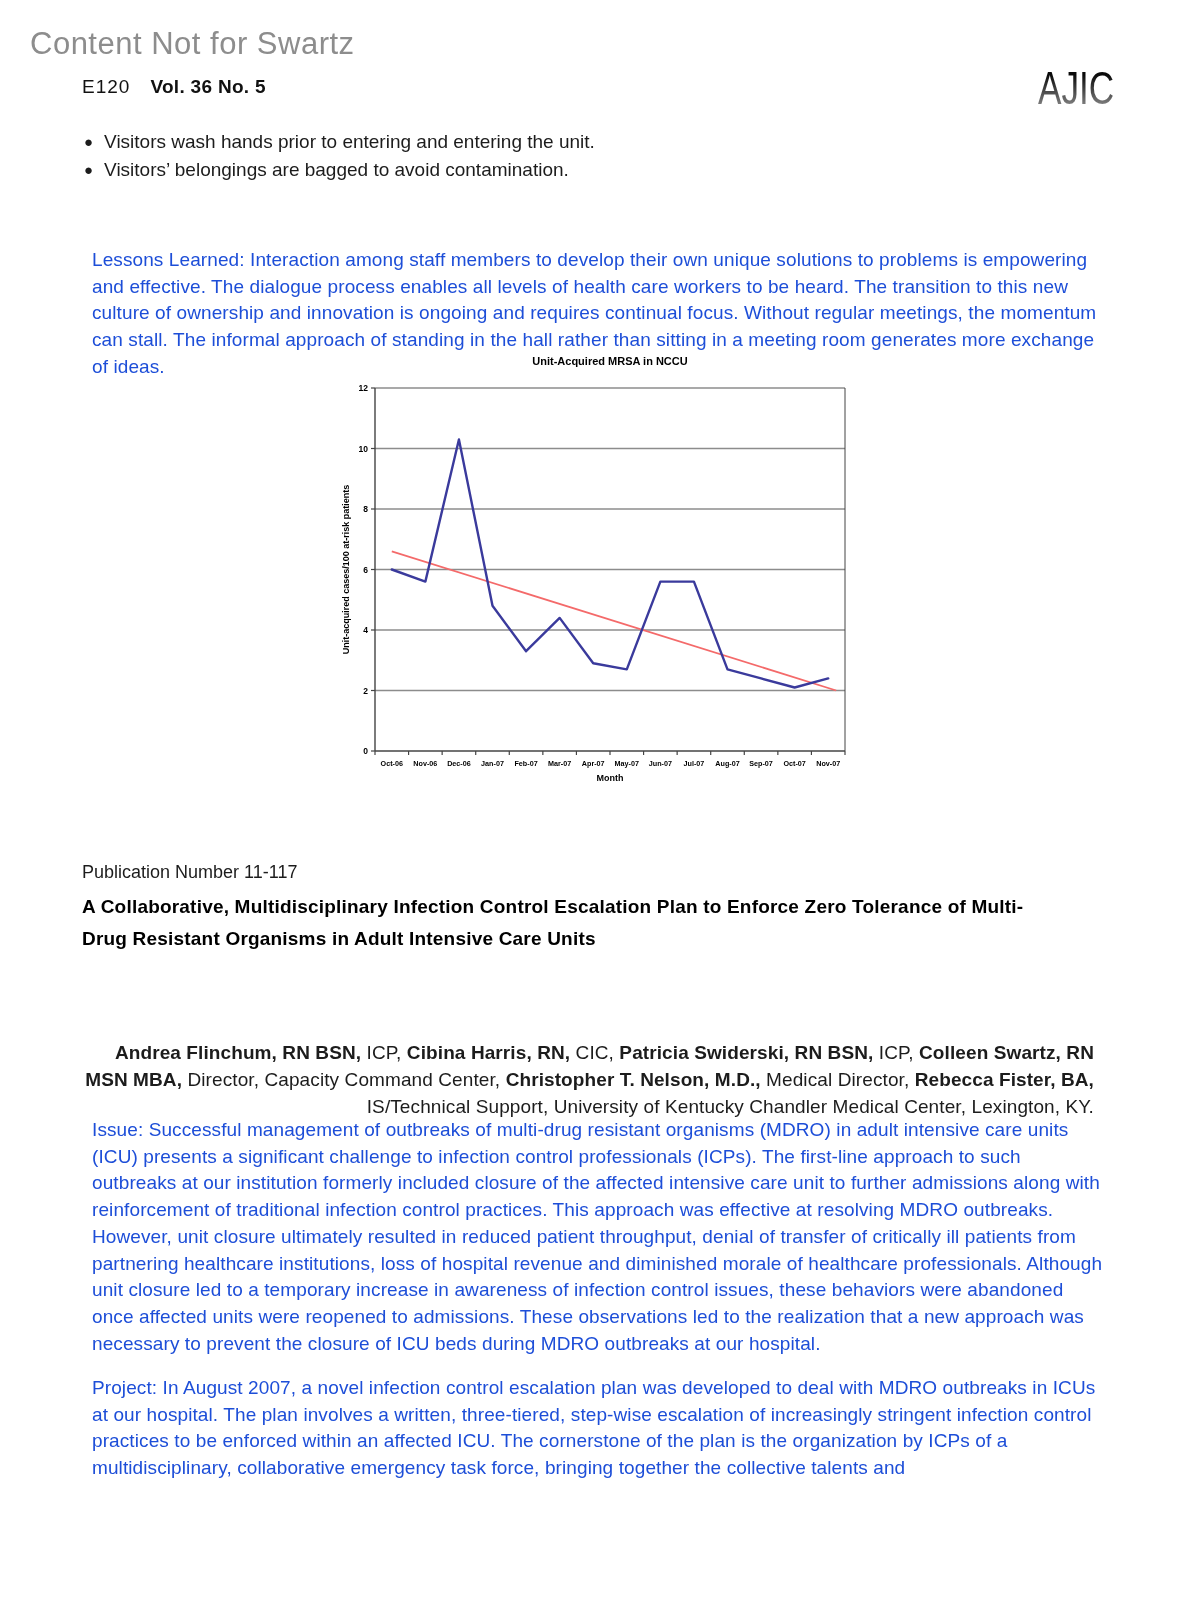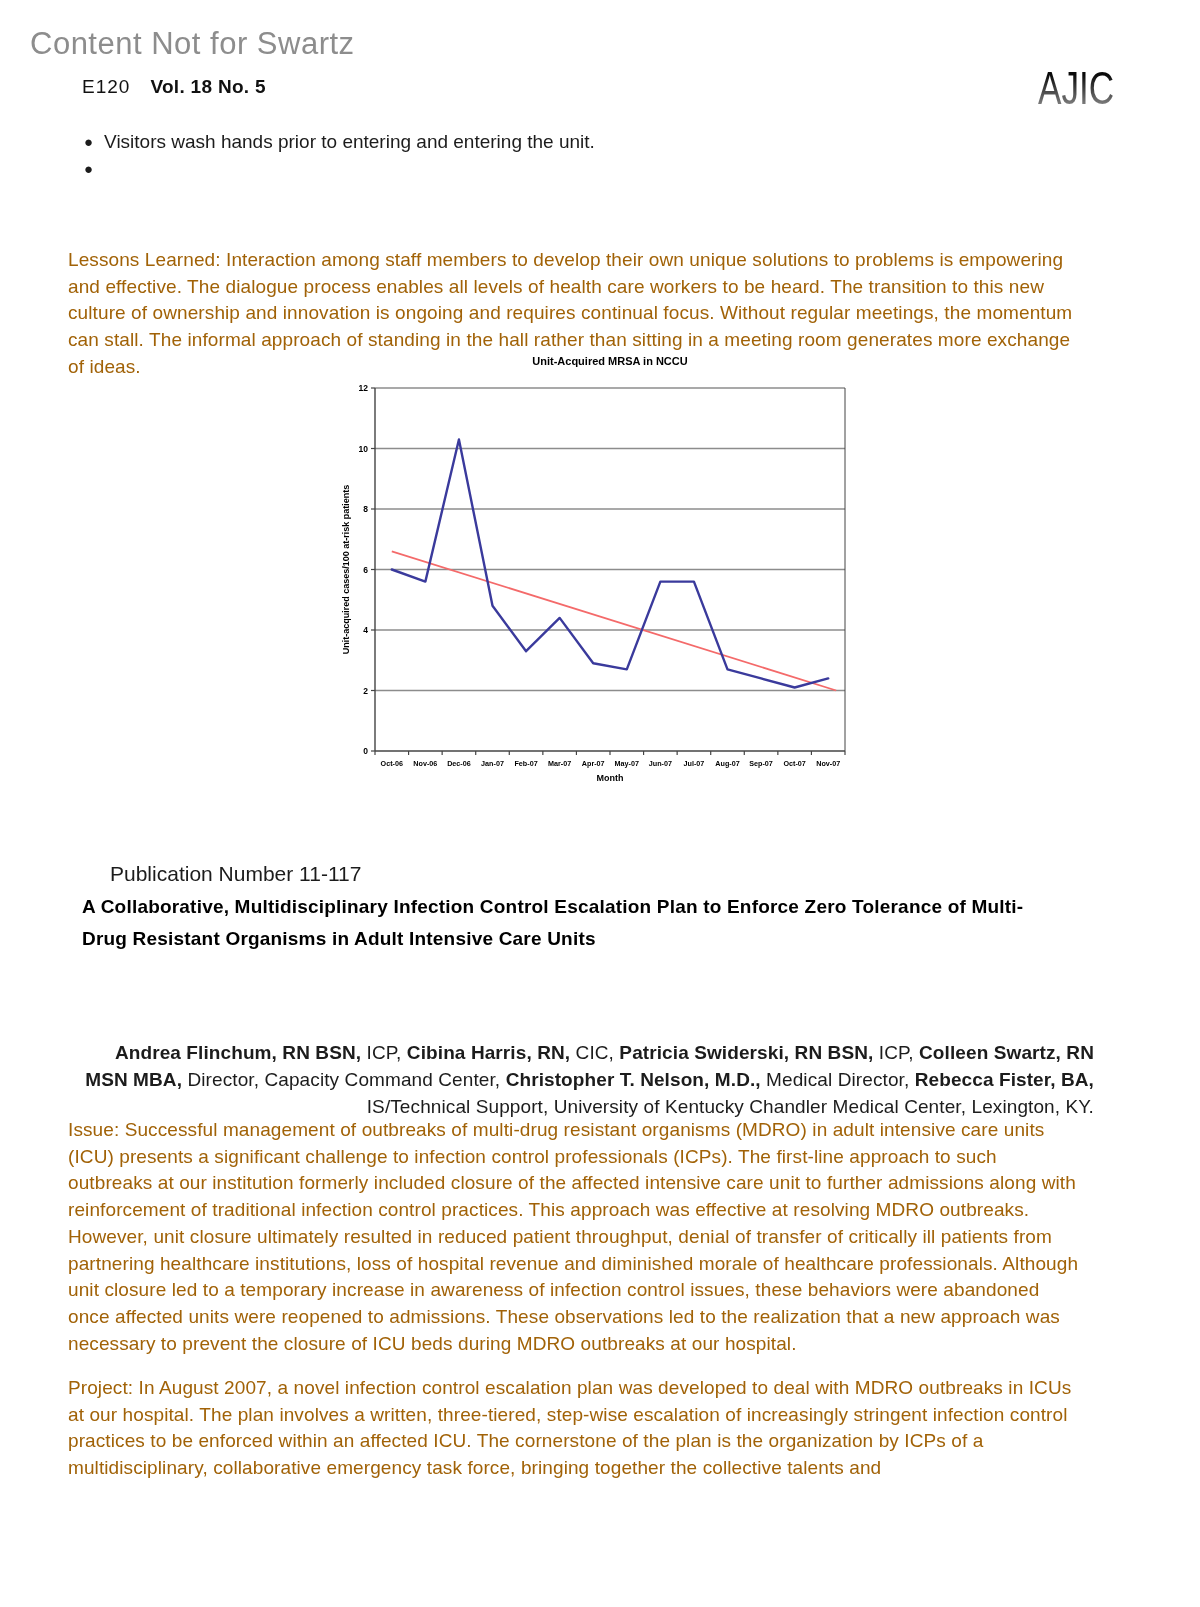--- a/index.html
+++ b/index.html
@@ -18,57 +18,58 @@
     position:absolute;top:62px;left:1038px;font-size:44px;font-weight:500;
     transform:scale(0.80,1.05);transform-origin:left top;letter-spacing:0px;
     background:linear-gradient(to bottom,#0a0a0a 25%,#9a9a9a 95%);
     -webkit-background-clip:text;background-clip:text;color:transparent;
   }
   .bullets{position:absolute;top:128px;left:84px;list-style:none;margin:0;padding:0;
     font-size:19px;line-height:27px;}
   .bullets li{display:flex;align-items:baseline;}
   .bullet-dot{font-size:15px;margin-right:11px;position:relative;top:-1px;}
   .para{
-    position:absolute;left:68px;width:1012px;font-size:19px;line-height:26.7px;
-    color:#a16207;letter-spacing:0.1px;
+    position:absolute;left:92px;width:1012px;font-size:19px;line-height:26.7px;
+    color:#1d4ed8;letter-spacing:0.1px;
   }
   .lessons{top:228px;}
   .issue{top:1098px;}
   .project{top:1356px;}
-  .pubnum{position:absolute;top:862px;left:82px;font-size:21px;margin-left:28px;}
+  .pubnum{position:absolute;top:862px;left:82px;font-size:18px;}
   .paper-title{
     position:absolute;top:891px;left:82px;width:985px;font-size:19px;
     font-weight:bold;line-height:31.5px;letter-spacing:0.2px;color:#000;
   }
   .authors{
     position:absolute;top:1020px;left:82px;width:1012px;font-size:19px;
     line-height:27px;letter-spacing:0.1px;text-align:right;
   }
   .authors .b{font-weight:bold;}
   .chart-wrap{position:absolute;top:348px;left:335px;width:520px;height:445px;}
   svg text{font-family:"Liberation Sans", sans-serif;fill:#000;}
 </style>
 </head>
 <body>
 
 <div class="watermark">Content Not for Swartz</div>
 
 <div class="header-line">
-  <span class="pagenum">E120</span><span class="volume">Vol. 18 No. 5</span>
+  <span class="pagenum">E120</span><span class="volume">Vol. 36 No. 5</span>
 </div>
 
 <div class="ajic-logo">AJIC</div>
 
 <ul class="bullets">
   <li>
     <span class="bullet-dot">●</span>
     <span>Visitors wash hands prior to entering and entering the unit.</span>
   </li>
   <li>
     <span class="bullet-dot">●</span>
+    <span>Visitors’ belongings are bagged to avoid contamination.</span>
   </li>
 </ul>
 
 <p class="para lessons">Lessons Learned: Interaction among staff members to develop their own unique solutions to problems is empowering and effective. The dialogue process enables all levels of health care workers to be heard. The transition to this new culture of ownership and innovation is ongoing and requires continual focus. Without regular meetings, the momentum can stall. The informal approach of standing in the hall rather than sitting in a meeting room generates more exchange of ideas.</p>
 
 <div class="chart-wrap">
   <svg width="520" height="445" viewBox="0 0 520 445">
       <line x1="40" x2="510" y1="342.5" y2="342.5" stroke="#8c8c8c" stroke-width="1.3"></line>
       <line x1="40" x2="510" y1="282" y2="282" stroke="#8c8c8c" stroke-width="1.3"></line>
       <line x1="40" x2="510" y1="221.5" y2="221.5" stroke="#8c8c8c" stroke-width="1.3"></line>

